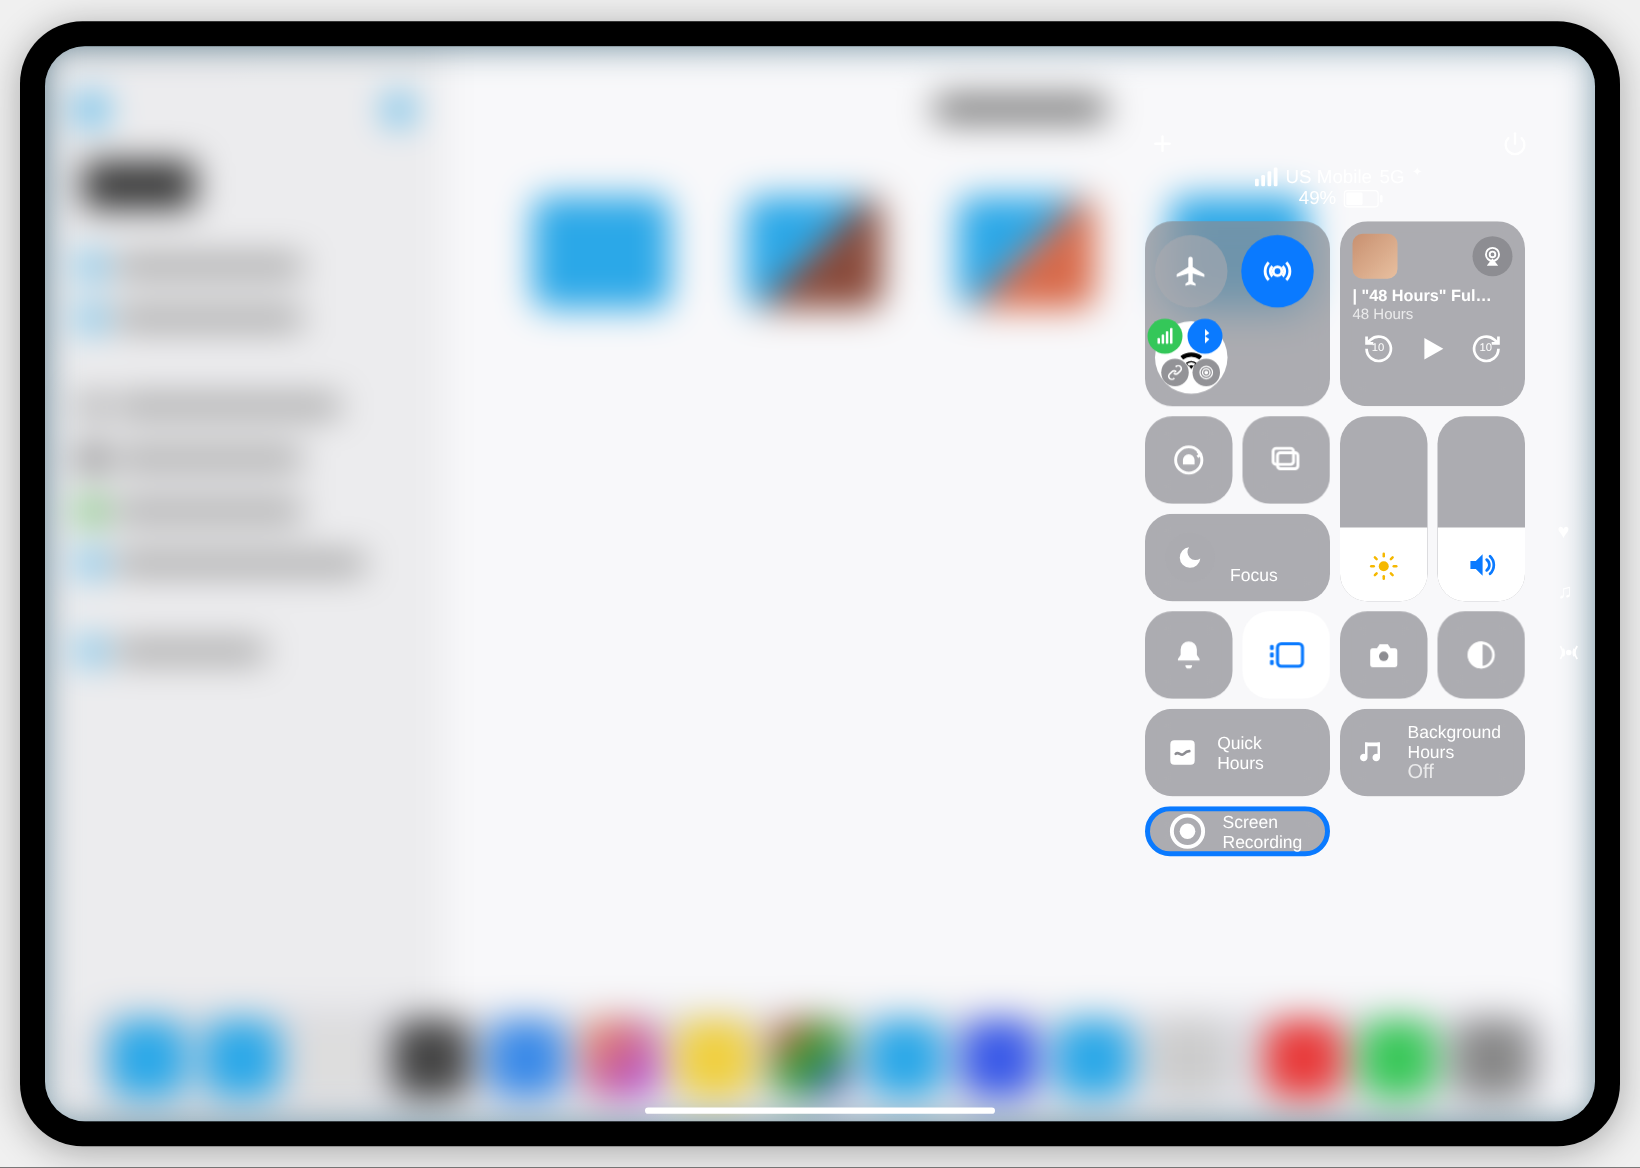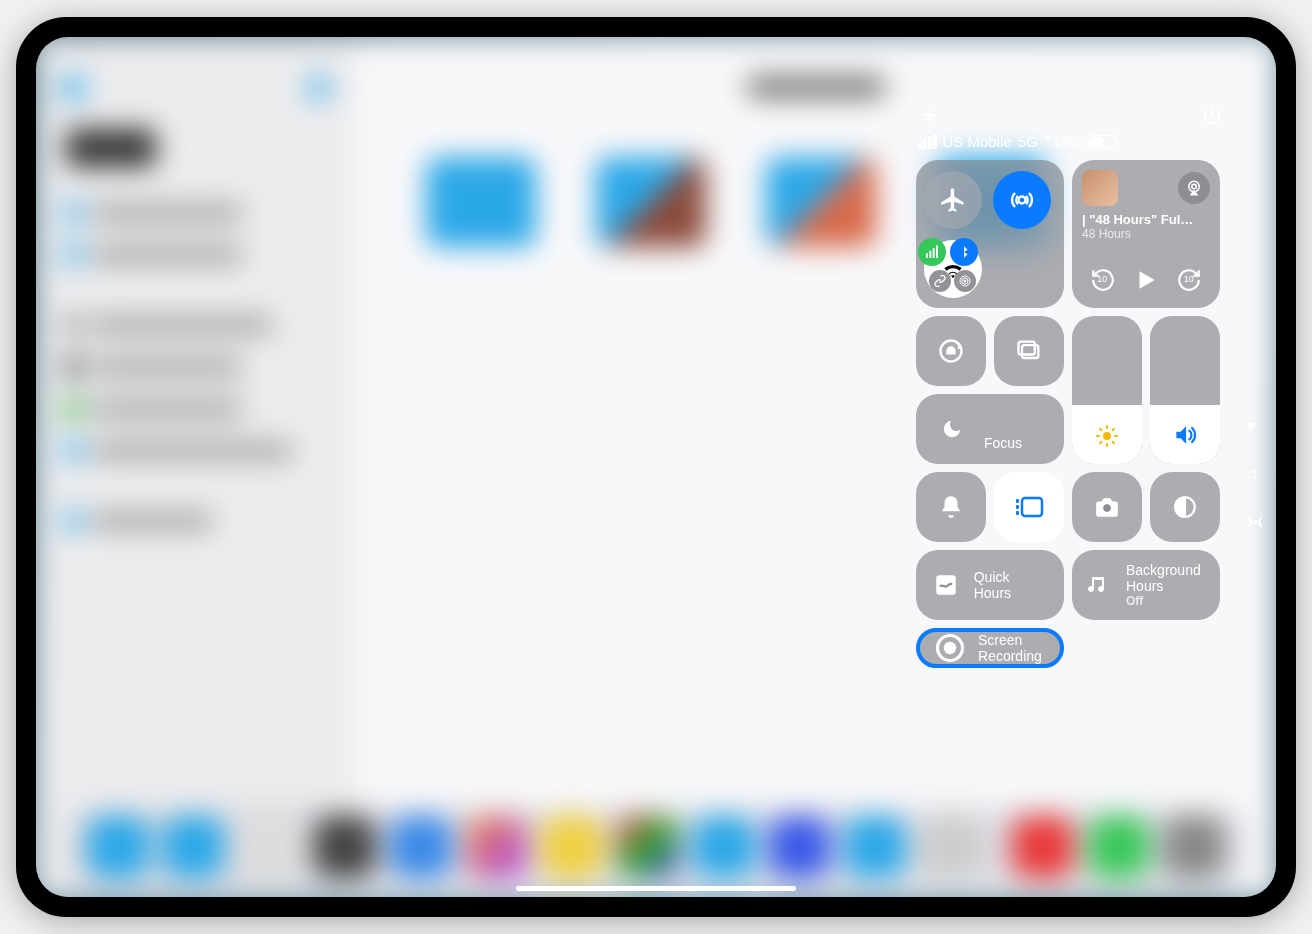--- a/index.html
+++ b/index.html
@@ -70,20 +70,21 @@
   }
   .cc-top {
     display:flex; justify-content: space-between; align-items:center;
     margin-bottom: 8px; padding: 0 4px;
   }
   .cc-top svg { width:20px; height:20px; }
   .status-row {
     display:flex; align-items:center;
     font-size: 15px; font-weight: 500; margin-bottom: 10px; padding: 0 2px;
     color:#fff;
+    flex-direction:column;
   }
   .status-left { display:flex; align-items:center; gap:6px; }
   .status-right { display:flex; align-items:center; gap:6px; }
   .sig-bars { display:flex; align-items:flex-end; gap:1.5px; }
   .sig-bars span { width:3.5px; background:#fff; border-radius:1px; }
   .sig-bars span:nth-child(1){height:6px}.sig-bars span:nth-child(2){height:9px}
   .sig-bars span:nth-child(3){height:12px}.sig-bars span:nth-child(4){height:15px}
   .battery-icon { width:28px; height:14px; border:1.5px solid #fff; border-radius:3px; position:relative; }
   .battery-icon::after { content:''; position:absolute; right:-4px; top:3px; width:2.5px; height:6px; background:#fff; border-radius:1px;}
   .battery-fill { position:absolute; left:1px; top:1px; bottom:1px; width:49%; background:#fff; border-radius:1px;}
@@ -113,39 +114,39 @@
   .tiny { width:22px; height:22px; border-radius:50%; display:flex; align-items:center; justify-content:center;}
 
   .media {
     padding:10px; flex-direction:column; align-items:stretch; justify-content:flex-start;
     display:flex;
   }
   .media-top { display:flex; justify-content:space-between; align-items:center; margin-bottom:6px;}
   .album { width:36px; height:36px; border-radius:8px; background:linear-gradient(135deg,#c89070,#e8c0a0); }
   .airplay-btn { width:32px; height:32px; border-radius:50%; background:rgba(120,120,125,.6); display:flex;align-items:center;justify-content:center;}
   .media-title { font-size:13px; font-weight:600; white-space:nowrap; overflow:hidden; text-overflow:ellipsis;}
-  .media-sub { font-size:12px; color:rgba(255,255,255,.75); margin-bottom:24px;}
+  .media-sub { font-size:12px; color:rgba(255,255,255,.75); margin-bottom:6px;}
   .media-ctrls { display:flex; justify-content:space-around; align-items:center; margin-top:2px;}
   .media-ctrls > div { display:flex; align-items:center; justify-content:center;}
 
   .slider {
     background: rgba(140,140,145,.7);
     border-radius:22px; height:148px; width:70px; position:relative; overflow:hidden;
     display:flex; align-items:flex-end; justify-content:center;
   }
   .slider-fill { position:absolute; left:0; right:0; bottom:0; background:#fff; }
   .slider-icon { position:relative; z-index:2; margin-bottom:16px; }
 
   .focus { display:flex; align-items:center; gap:12px; padding:0 16px; justify-content:flex-start;}
   .focus-icon { width:40px; height:40px; border-radius:50%; background:rgba(170,170,175,.6); display:flex;align-items:center;justify-content:center;}
 
   .labeled { display:flex; align-items:center; gap:12px; padding:0 14px; justify-content:flex-start;}
   .lbl-icon { width:32px; height:32px; display:flex; align-items:center; justify-content:center;}
   .lbl-text { font-size:14px; font-weight:500; line-height:1.15;}
-  .lbl-sub { font-size:12px; color:rgba(255,255,255,.75); font-weight:700;}
+  .lbl-sub { font-size:16px; color:rgba(255,255,255,.75); font-weight:400;}
 
   .highlight {
     border:4px solid #0a7aff;
     border-radius:26px;
   }
 
   .side-indicators {
     position:absolute; right:12px; top:380px;
     display:flex; flex-direction:column; gap:30px; z-index:25; color:#fff;
   }

